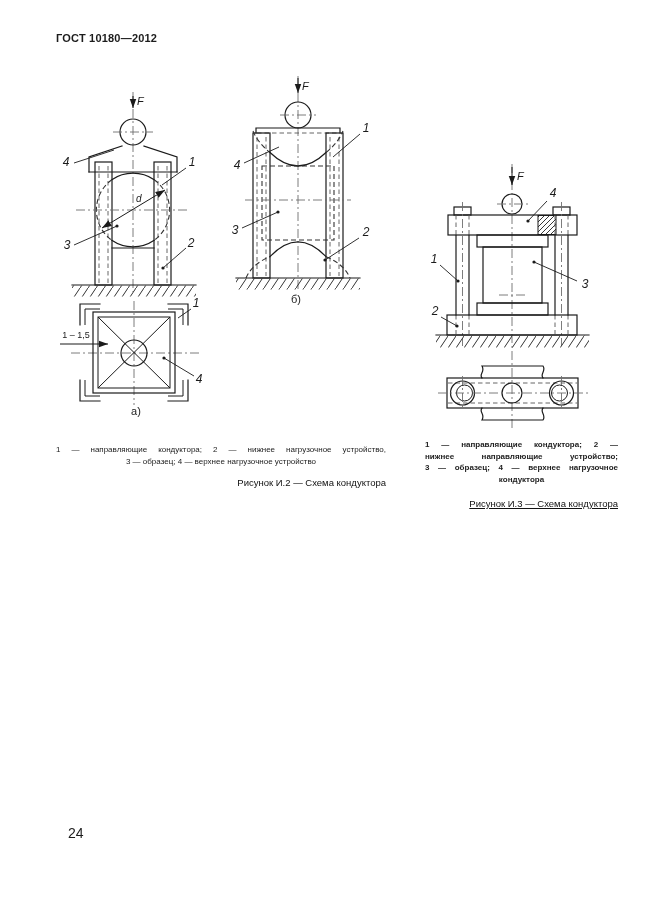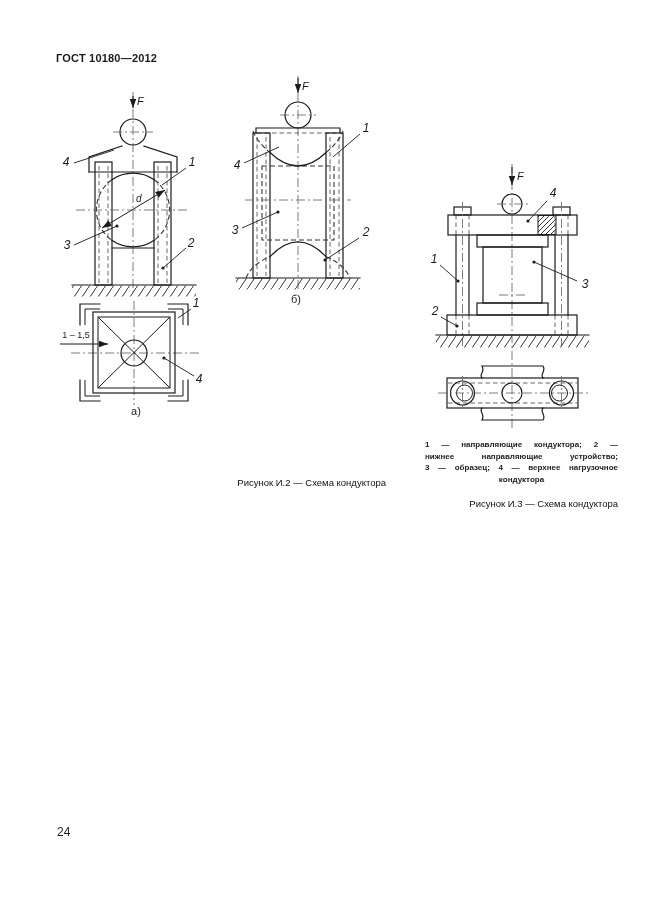--- a/index.html
+++ b/index.html
@@ -1,30 +1,30 @@
 <!DOCTYPE html>
 <html><head>
 <meta charset="utf-8">
 <style>
   html,body{margin:0;padding:0;background:#888;}
   .page{
     position:relative;width:646px;height:913px;margin:0 auto;
     background:#ffffff;overflow:hidden;
     font-family:"Liberation Sans", sans-serif;color:#1c1c1c;
   }
-  .hdr{position:absolute;left:56px;top:52px;font-size:11px;font-weight:bold;letter-spacing:.2px;text-align:right;}
-  .pageno{position:absolute;left:57px;top:825px;font-size:12px;}
+  .hdr{position:absolute;left:56px;top:32px;font-size:11px;font-weight:bold;letter-spacing:.2px;text-align:right;}
+  .pageno{position:absolute;left:68px;top:825px;font-size:14px;}
   .legend{position:absolute;font-size:8px;line-height:11.5px;color:#222;}
   .legend-left{left:56px;top:444px;width:330px;}
   .legend-right{left:425px;top:439px;width:193px;font-weight:bold;}
   .jline{text-align:justify;text-align-last:justify;}
   .cline{text-align:center;}
   .caption{position:absolute;font-size:9.5px;text-align:right;color:#111;}
   .caption-left{left:56px;top:477px;width:330px;}
-  .caption-right{left:425px;top:498px;width:193px;}
+  .caption-right{left:425px;top:498px;width:193px;text-decoration:underline;}
   svg.drawings{position:absolute;left:0;top:0;}
   .ln{stroke:#1b1b1b;stroke-width:1.2;fill:none;stroke-linecap:square;}
   .thin{stroke:#1b1b1b;stroke-width:1;fill:none;}
   .cl{stroke:#6e6e6e;stroke-width:0.9;fill:none;stroke-dasharray:9 3 2 3;}
   .hid{stroke:#555;stroke-width:0.9;fill:none;stroke-dasharray:4.5 3;}
   .dashr{stroke:#333;stroke-width:1.1;fill:none;stroke-dasharray:5 3;}
   .leader{stroke:#1b1b1b;stroke-width:0.9;fill:none;}
   .dot{fill:#1b1b1b;stroke:none;}
   .lbl{font:italic 12px "Liberation Sans", sans-serif;fill:#1b1b1b;}
   .flbl{font:italic 11px "Liberation Sans", sans-serif;fill:#1b1b1b;}
@@ -288,20 +288,24 @@
       <circle class="ln" cx="561.5" cy="393" r="12"></circle>
       <circle class="thin" cx="559.5" cy="393" r="8"></circle>
       <circle class="ln" cx="512" cy="393" r="10"></circle>
 
       <line class="cl" x1="438" y1="393" x2="588" y2="393"></line>
       <line class="cl" x1="462.5" y1="376" x2="462.5" y2="410"></line>
       <line class="cl" x1="561.5" y1="376" x2="561.5" y2="410"></line>
     </g>
   </svg>
 
+  <div class="legend legend-left">
+    <div class="jline">1 — направляющие кондуктора; 2 — нижнее нагрузочное устройство,</div>
+    <div class="cline">3 — образец; 4 — верхнее нагрузочное устройство</div>
+  </div>
   <div class="caption caption-left">Рисунок И.2 — Схема кондуктора</div>
 
   <div class="legend legend-right">
     <div class="jline">1 — направляющие кондуктора; 2 —</div>
     <div class="jline">нижнее направляющие устройство;</div>
     <div class="jline">3 — образец; 4 — верхнее нагрузочное</div>
     <div class="cline">кондуктора</div>
   </div>
   <div class="caption caption-right">Рисунок И.3 — Схема кондуктора</div>
 

